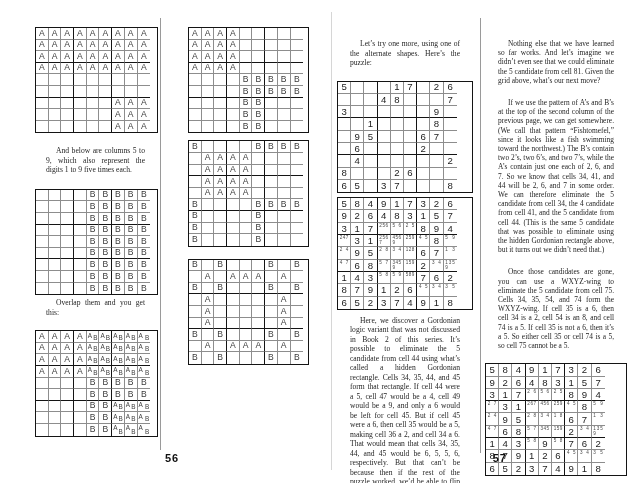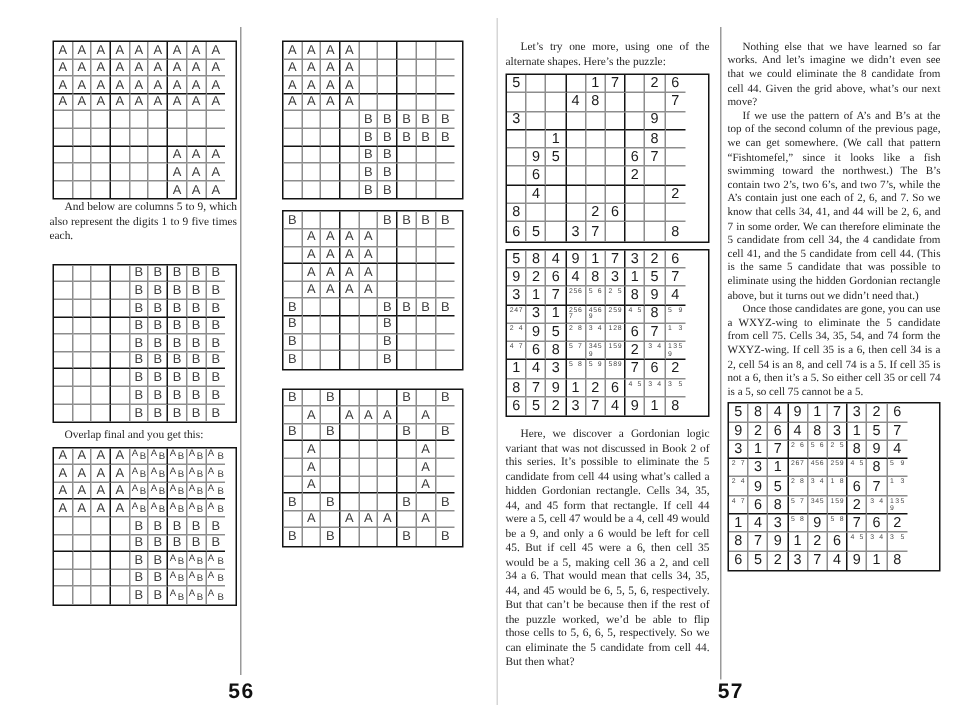--- a/index.html
+++ b/index.html
@@ -1,25 +1,25 @@
 <!DOCTYPE html>
 <html><head>
 <meta charset="utf-8">
 <style>
   html,body{margin:0;padding:0;background:#ffffff;}
   #spread{position:relative;width:640px;height:483px;background:#ffffff;overflow:hidden;
           font-family:"Liberation Serif",serif;color:#222;}
   .col{position:absolute;}
   .bodytext{font-size:7.6px;line-height:9.5px;text-align:justify;color:#252525;}
-  .bodytext p{margin:0;text-indent:10px;}
+  .bodytext p{margin:13px;text-indent:10px;}
   .tight{font-size:7.4px;line-height:9.2px;}
   .vrule{position:absolute;width:1px;background:#9a9a9a;}
   .spine{position:absolute;width:1px;background:#d6d6d6;}
   .pagenum{position:absolute;font-family:"Liberation Sans",sans-serif;font-weight:bold;
-           font-size:14px;letter-spacing:1px;color:#111;width:24px;text-align:center;}
+           font-size:11px;letter-spacing:1px;color:#111;width:24px;text-align:center;margin-left:11px;}
   
   .sgrid{display:grid;border:1.6px solid #141414;background:#fff;box-sizing:content-box;}
   .sg-l{grid-template-columns:repeat(9,12.7px);grid-auto-rows:11.6px;}
   .sg-r{grid-template-columns:repeat(9,13.2px);grid-auto-rows:12.3px;}
   .c{position:relative;display:flex;align-items:center;justify-content:center;
      border-right:0.6px solid #8d8d8d;border-bottom:0.6px solid #8d8d8d;box-sizing:border-box;
      font-family:"Liberation Sans",sans-serif;}
   .c.br{border-right:1.5px solid #141414;}
   .c.bb{border-bottom:1.5px solid #141414;}
   .c.er{border-right:none;}
@@ -204,21 +204,21 @@
         <div class="c eb"></div>
         <div class="c eb"></div>
         <div class="c br eb"></div>
         <div class="c eb"></div>
         <div class="c eb letter">B</div>
         <div class="c br eb letter">B</div>
         <div class="c eb letter">B</div>
         <div class="c eb letter">B</div>
         <div class="c er eb letter">B</div>
       </div>
-    <p class="cap" style="margin-top:3px;">Overlap final and you get this:</p>
+    <p class="cap" style="margin-top:3px;">Overlap them and you get this:</p>
     <div class="sgrid sg-l gridbox" style="margin-left:2px;margin-top:3px;">
         <div class="c letter">A</div>
         <div class="c letter">A</div>
         <div class="c br letter">A</div>
         <div class="c letter">A</div>
         <div class="c">
           <span class="xa">A</span>
           <span class="xb">B</span>
         </div>
         <div class="c br">
@@ -893,21 +893,21 @@
         <div class="c eb big">7</div>
         <div class="c br eb big">4</div>
         <div class="c eb big">9</div>
         <div class="c eb big">1</div>
         <div class="c er eb big">8</div>
       </div>
     <p class="cap" style="margin-top:6px;">Here, we discover a Gordonian logic variant that was not discussed in Book 2 of this series. It’s possible to eliminate the 5 candidate from cell 44 using what’s called a hidden Gordonian rectangle. Cells 34, 35, 44, and 45 form that rectangle. If cell 44 were a 5, cell 47 would be a 4, cell 49 would be a 9, and only a 6 would be left for cell 45. But if cell 45 were a 6, then cell 35 would be a 5, making cell 36 a 2, and cell 34 a 6. That would mean that cells 34, 35, 44, and 45 would be 6, 5, 5, 6, respectively. But that can’t be because then if the rest of the puzzle worked, we’d be able to flip those cells to 5, 6, 6, 5, respectively. So we can eliminate the 5 candidate from cell 44. But then what?</p>
   </div>
 
   <div class="col bodytext tight" style="left:485px;top:26px;width:142px;">
-    <p>Nothing else that we have learned so far works. And let’s imagine we didn’t even see that we could eliminate the 8 candidate from cell 44. Given the grid above, what’s our next move?</p>
+    <p>Nothing else that we have learned so far works. And let’s imagine we didn’t even see that we could eliminate the 5 candidate from cell 81. Given the grid above, what’s our next move?</p>
     <p>If we use the pattern of A’s and B’s at the top of the second column of the previous page, we can get somewhere. (We call that pattern “Fishtomefel,” since it looks like a fish swimming toward the northwest.) The B’s contain two 2’s, two 6’s, and two 7’s, while the A’s contain just one each of 2, 6, and 7. So we know that cells 34, 41, and 44 will be 2, 6, and 7 in some order. We can therefore eliminate the 5 candidate from cell 34, the 4 candidate from cell 41, and the 5 candidate from cell 44. (This is the same 5 candidate that was possible to eliminate using the hidden Gordonian rectangle above, but it turns out we didn’t need that.)</p>
     <p>Once those candidates are gone, you can use a WXYZ-wing to eliminate the 5 candidate from cell 75. Cells 34, 35, 54, and 74 form the WXYZ-wing. If cell 35 is a 6, then cell 34 is a 2, cell 54 is an 8, and cell 74 is a 5. If cell 35 is not a 6, then it’s a 5. So either cell 35 or cell 74 is a 5, so cell 75 cannot be a 5.</p>
     <div class="sgrid sg-r gridbox" style="margin-top:3px;">
         <div class="c big">5</div>
         <div class="c big">8</div>
         <div class="c br big">4</div>
         <div class="c big">9</div>
         <div class="c big">1</div>
         <div class="c br big">7</div>
         <div class="c big">3</div>

